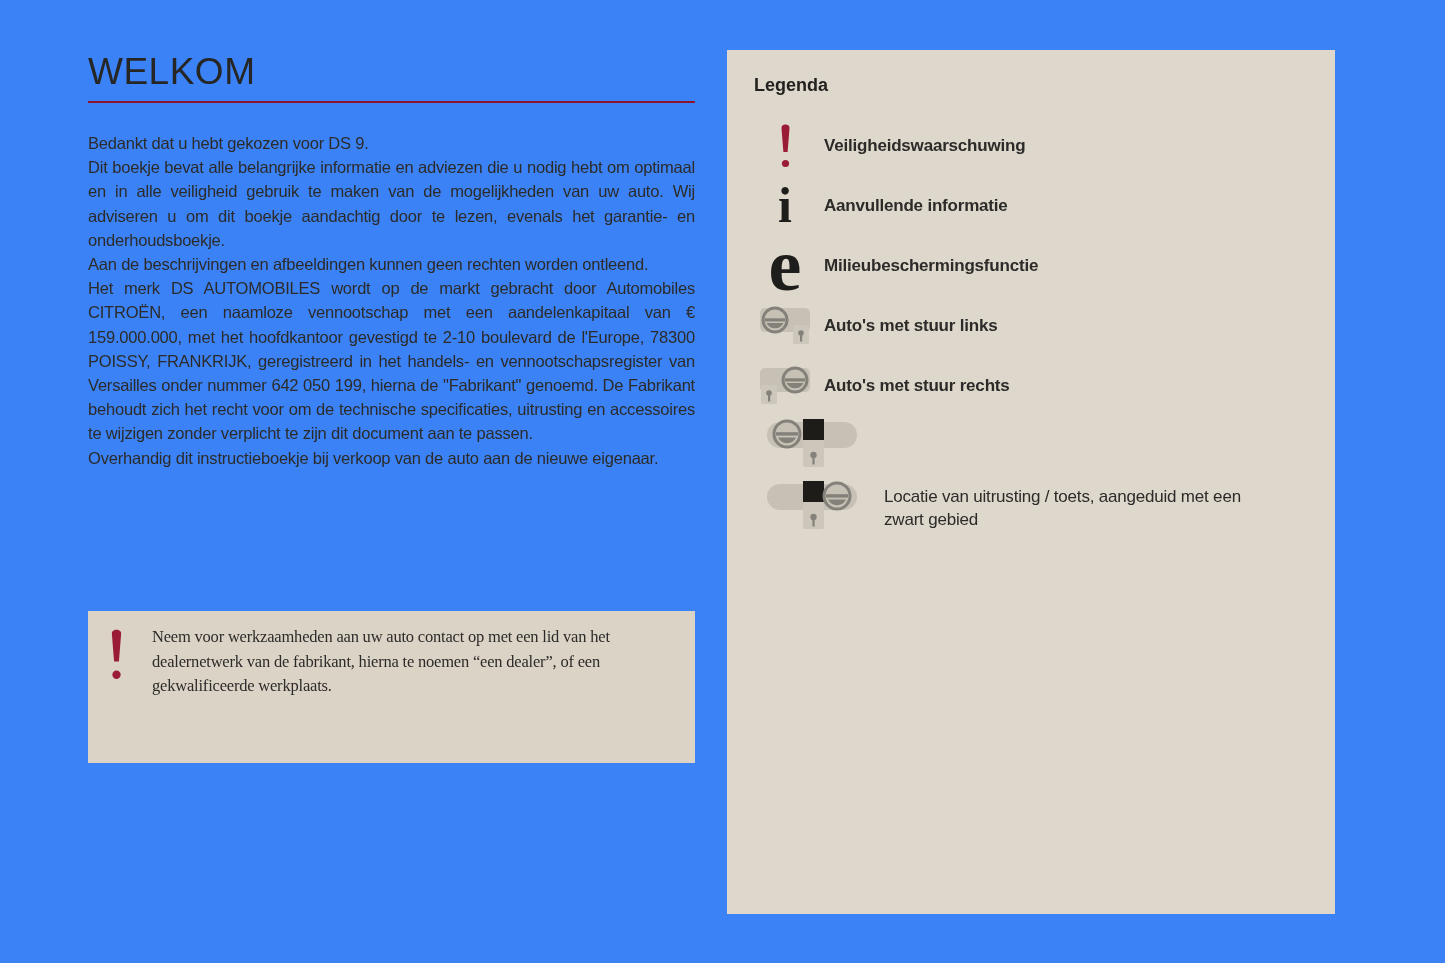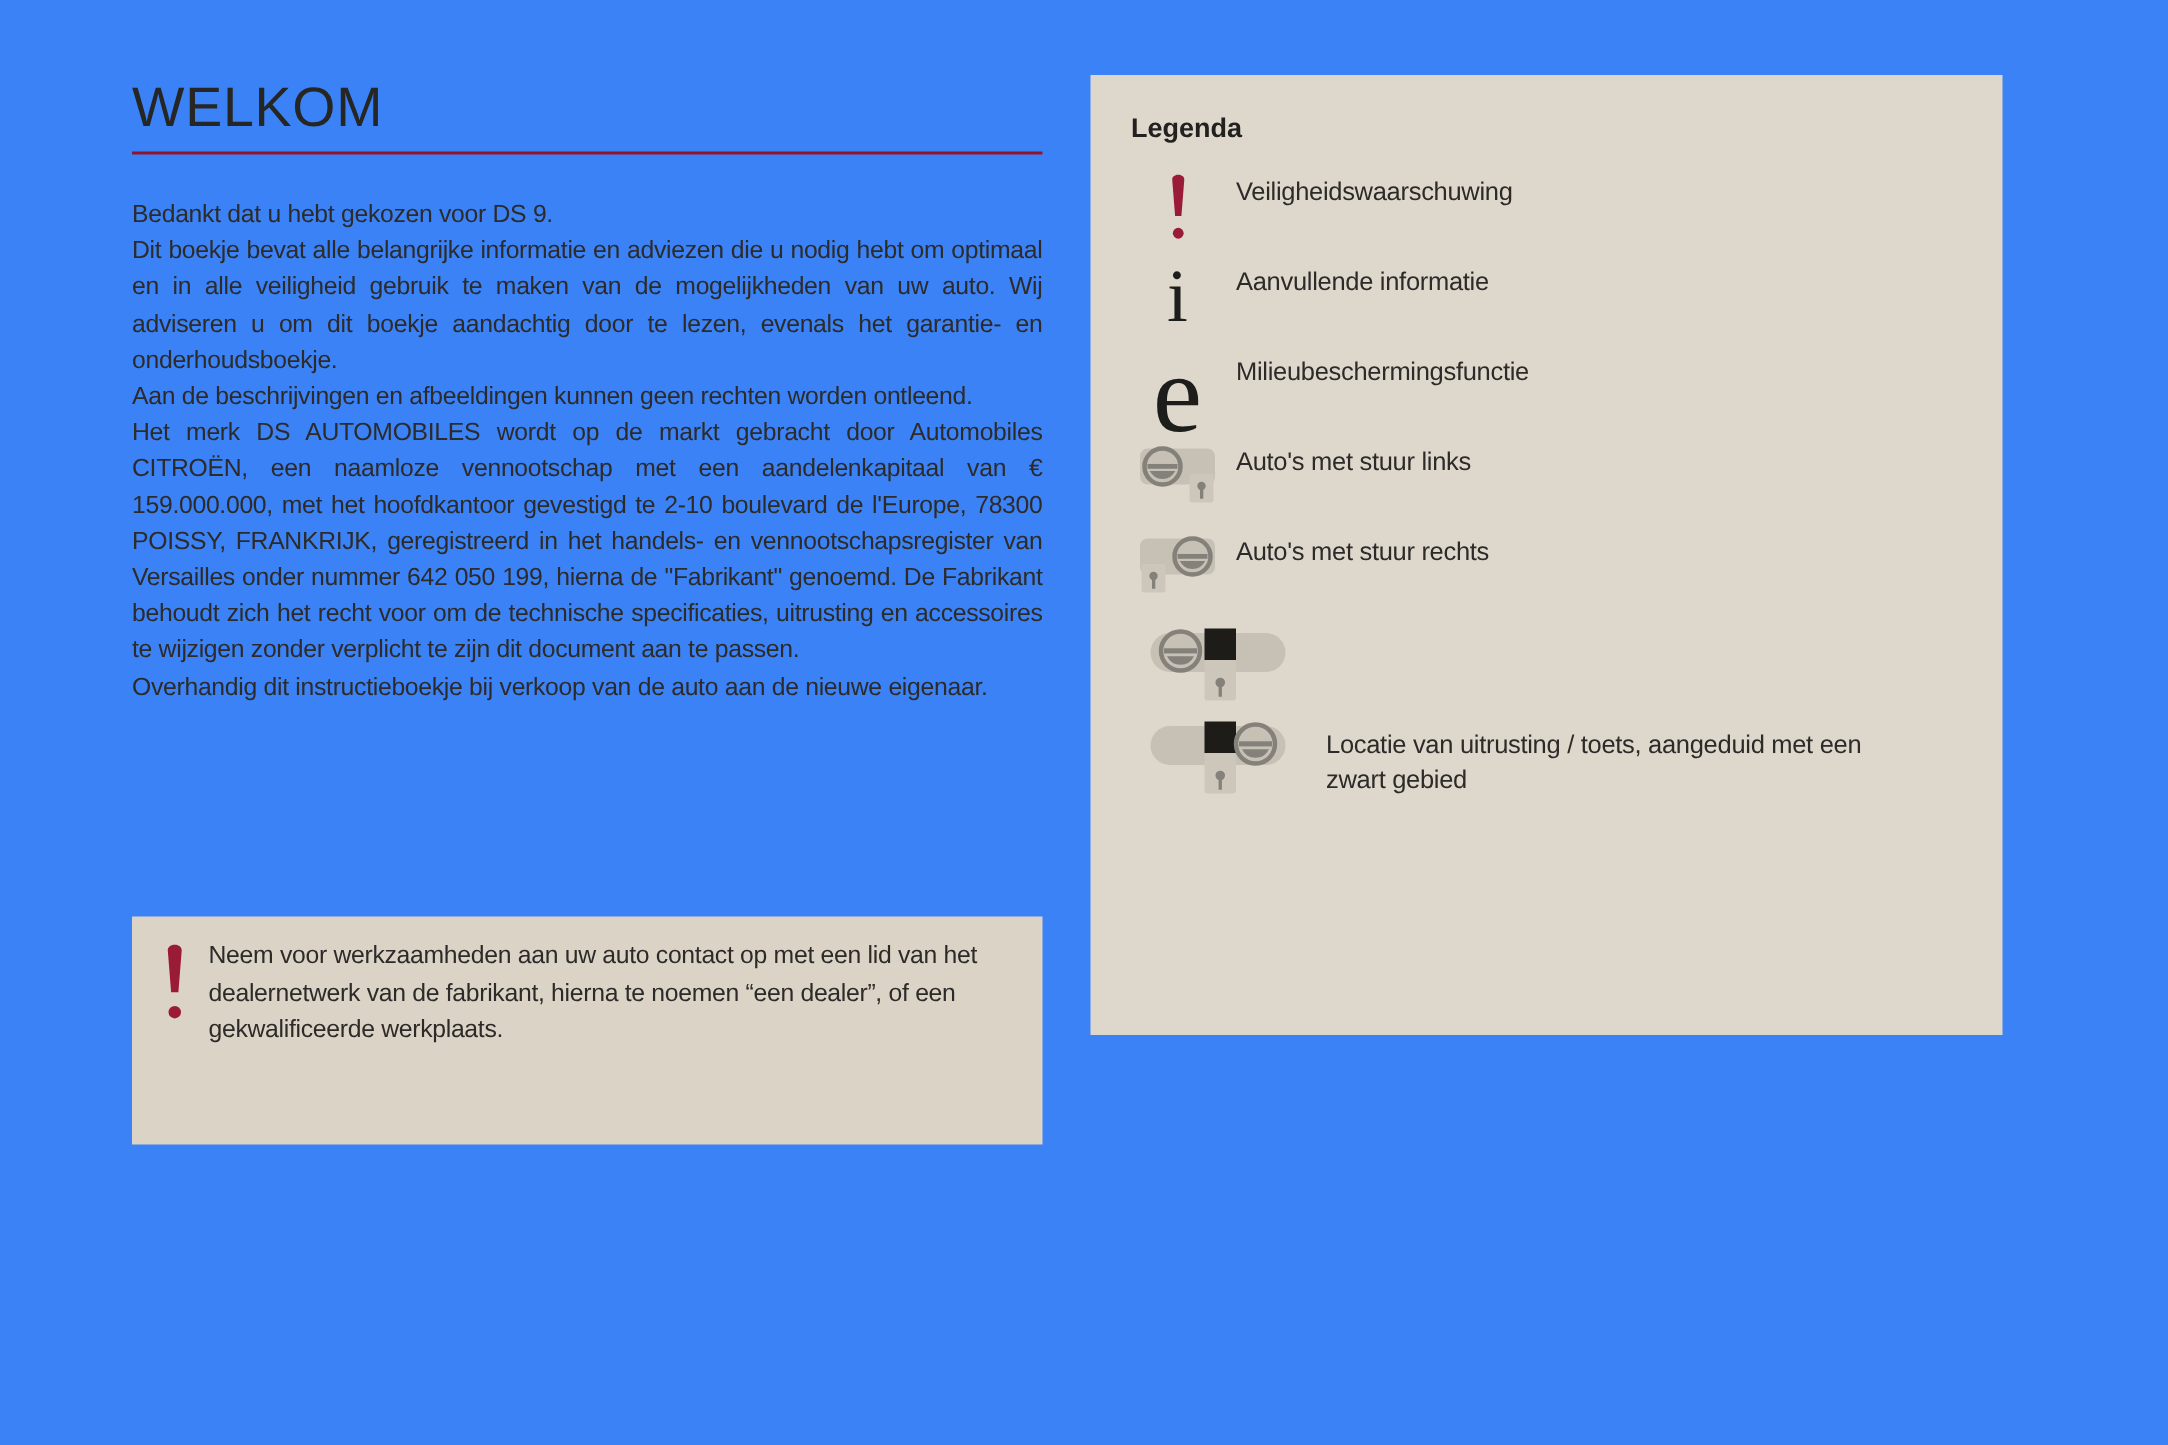--- a/index.html
+++ b/index.html
@@ -28,33 +28,34 @@
   .body-text b { font-weight:400; }
 
   .warning-box {
     position:absolute; left:88px; top:611px; width:607px; height:152px;
     background:#dbd3c6;
     display:flex; align-items:flex-start;
     padding:14px 24px 14px 21px;
   }
   .warn-icon { flex:none; margin-top:3px; }
   .warn-text {
-    margin-left:15px;
+    margin-left:28px;
     font-size:16.5px; line-height:24.5px; letter-spacing:-0.2px;
     color:#2c2b29;
+    font-family:Liberation Serif, serif;
   }
 
   
   .legend-panel {
-    position:absolute; left:727px; top:50px; width:608px; height:640px;
+    position:absolute; left:727px; top:50px; width:608px; height:864px;
     background:#ded7cb;
     padding:25px 30px 0 27px;
   }
   .legend-title { font-size:18px; font-weight:700; color:#22211f; margin-bottom:19px; }
-  .lrow { display:flex; align-items:flex-start; min-height:60px; }
+  .lrow { display:flex; align-items:center; min-height:60px;font-weight:bold; }
   .licon { width:62px; flex:none; display:flex; justify-content:center; }
   .llabel {
     margin-left:8px; padding-top:2px;
     font-size:17px; line-height:22px; letter-spacing:-0.2px; color:#2c2b29;
   }
   .serif-i {
     font-family:"Liberation Serif", serif; color:#1d1d1b;
     font-size:50px; line-height:44px;
   }
   .serif-e {

